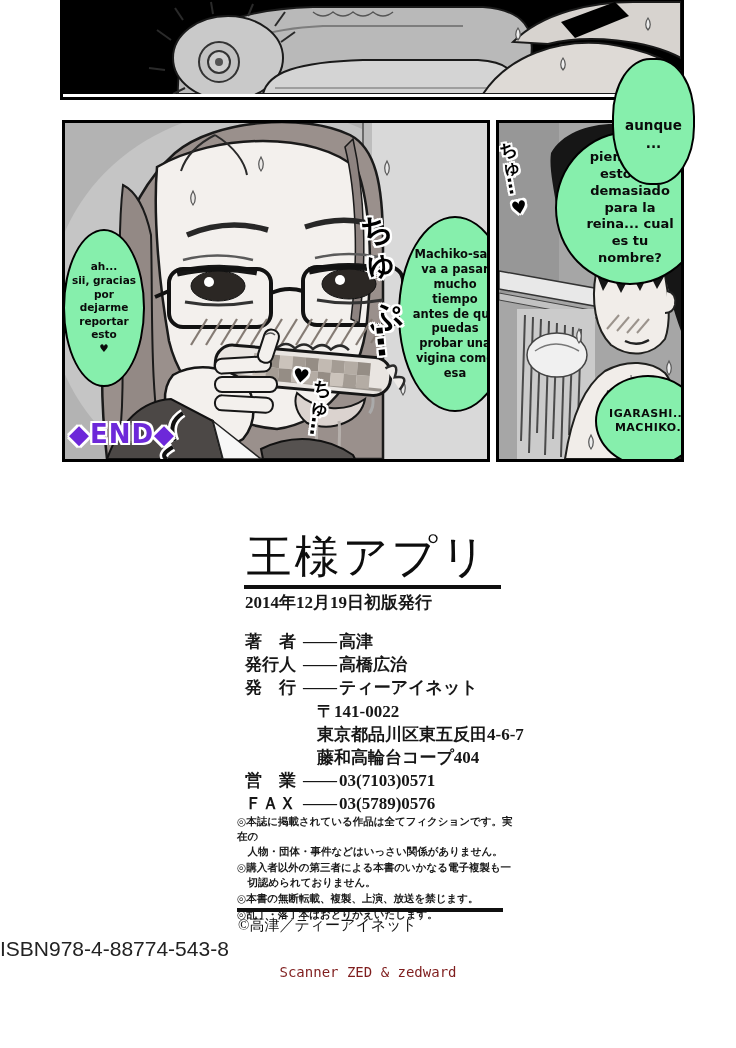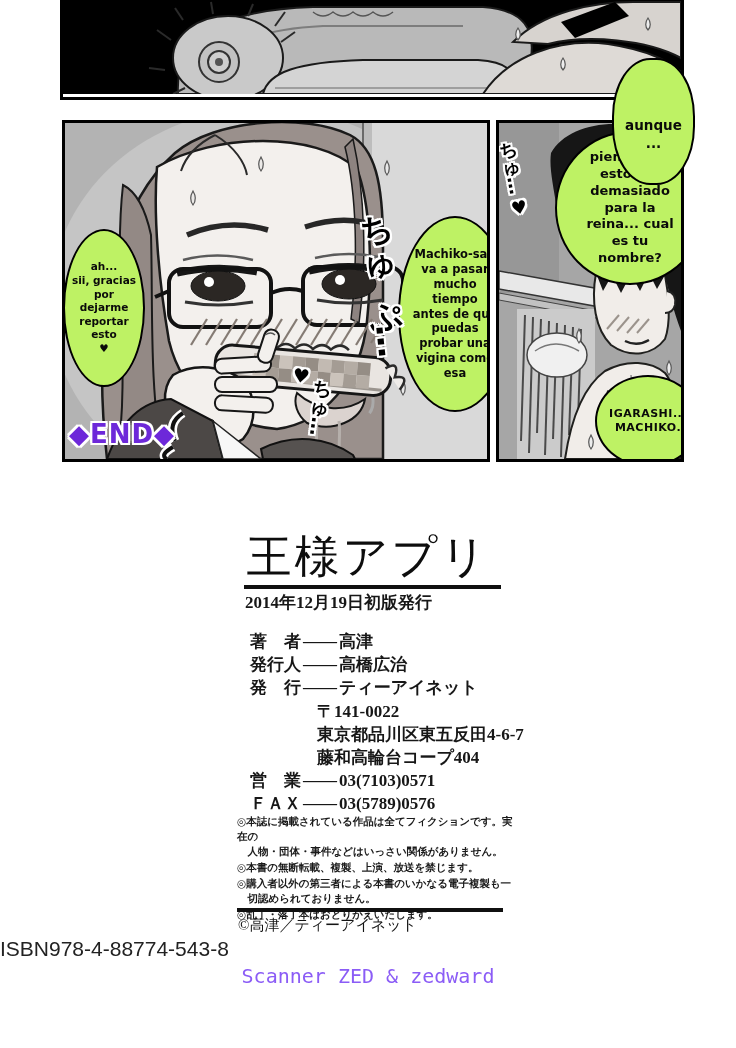--- a/index.html
+++ b/index.html
@@ -8,21 +8,21 @@
   *{box-sizing:border-box;}
 
   
   .panel{position:absolute;border:3px solid #000;background:#fff;overflow:hidden;}
   .panel-top{left:60px;top:0;width:624px;height:100px;border-top-width:0;}
   .panel-girl{left:62px;top:120px;width:428px;height:342px;}
   .panel-boy{left:496px;top:120px;width:188px;height:342px;}
   .panel svg{display:block;}
 
   
-  .bubble{position:absolute;background:#bef264;border:2.5px solid #000;border-radius:50%;
+  .bubble{position:absolute;background:#86efac;border:2.5px solid #000;border-radius:50%;
           display:flex;align-items:center;justify-content:center;text-align:center;
           white-space:pre-line;z-index:4;font-family:"DejaVu Sans",sans-serif;
           font-weight:600;color:#0a0a0a;line-height:1.3;}
   .b-gracias{left:-2px;top:106px;width:82px;height:158px;font-size:10.5px;}
   .b-machiko{left:333px;top:93px;width:114px;height:196px;font-size:11.5px;}
   .b-pienso{left:56px;top:8px;width:150px;height:154px;font-size:13px;}
   .b-igarashi{left:96px;top:252px;width:106px;height:92px;font-size:11px;
               font-weight:700;letter-spacing:.5px;}
   .b-aunque{left:612px;top:58px;width:83px;height:127px;border-radius:46%;
             font-size:13.5px;z-index:6;padding-top:26px;}
@@ -43,33 +43,33 @@
 
   
   .serif{font-family:"Liberation Serif","DejaVu Serif",serif;}
   .book-title{position:absolute;left:0;top:527px;width:736px;text-align:center;
               font-size:45px;font-weight:400;letter-spacing:3px;color:#0d0d0d;}
   .rule{position:absolute;background:#101010;height:3.5px;}
   .rule-1{left:244px;top:585px;width:257px;}
   .rule-2{left:237px;top:908px;width:266px;}
   .pub-date{position:absolute;left:245px;top:591px;font-size:17px;font-weight:600;color:#171717;}
   .credits{position:absolute;left:245px;top:630px;font-size:17px;font-weight:600;
-           color:#171717;line-height:23.2px;text-align:right;}
+           color:#171717;line-height:23.2px;}
   .crow{display:flex;}
   .clbl{display:inline-block;min-width:56px;}
   .cdash{margin:0 2px;}
   .addr{padding-left:72px;}
   .notes{position:absolute;left:237px;top:814px;width:280px;font-size:10.5px;font-weight:700;
          color:#1a1a1a;line-height:15px;}
   .note{white-space:pre-line;margin-bottom:1px;}
   .copyright{position:absolute;left:238px;top:916px;font-size:15px;font-weight:400;color:#141414;}
   .isbn{position:absolute;left:0;top:937px;width:736px;text-align:left;font-size:21px;
         font-weight:500;color:#222;font-family:"Liberation Sans","DejaVu Sans",sans-serif;}
-  .scanner{position:absolute;left:0;top:964px;width:736px;text-align:center;font-size:20px;
-           color:#8b5cf6;font-family:"DejaVu Sans Mono","Liberation Mono",monospace;}
+  .scanner{position:absolute;left:0;top:964px;width:736px;text-align:center;font-size:14px;
+           color:#7f1d1d;font-family:"DejaVu Sans Mono","Liberation Mono",monospace;}
 </style>
 </head>
 <body>
 
 <div class="page">
 
   <div class="panel panel-top">
     <svg width="618" height="94" viewBox="0 0 618 94">
       <rect x="0" y="0" width="618" height="94" fill="#000"></rect>
 
@@ -343,23 +343,23 @@
     <div class="crow">
       <span class="clbl">ＦＡＸ</span>
         <span class="cdash">——</span>
         <span>03(5789)0576</span>
     </div>
   </div>
 
   <div class="notes serif">
     <div class="note">◎本誌に掲載されている作品は全てフィクションです。実在の
 　人物・団体・事件などはいっさい関係がありません。</div>
-    <div class="note">◎本書の無断転載、複製、上演、放送を禁じます。</div>
     <div class="note">◎購入者以外の第三者による本書のいかなる電子複製も一
 　切認められておりません。</div>
+    <div class="note">◎本書の無断転載、複製、上演、放送を禁じます。</div>
     <div class="note">◎乱丁・落丁本はおとりかえいたします。</div>
   </div>
 
   <div class="rule rule-2"></div>
   <div class="copyright serif">©高津／ティーアイネット</div>
   <div class="isbn">ISBN978-4-88774-543-8</div>
   <div class="scanner">Scanner ZED &amp; zedward</div>
 
 </div>
 

